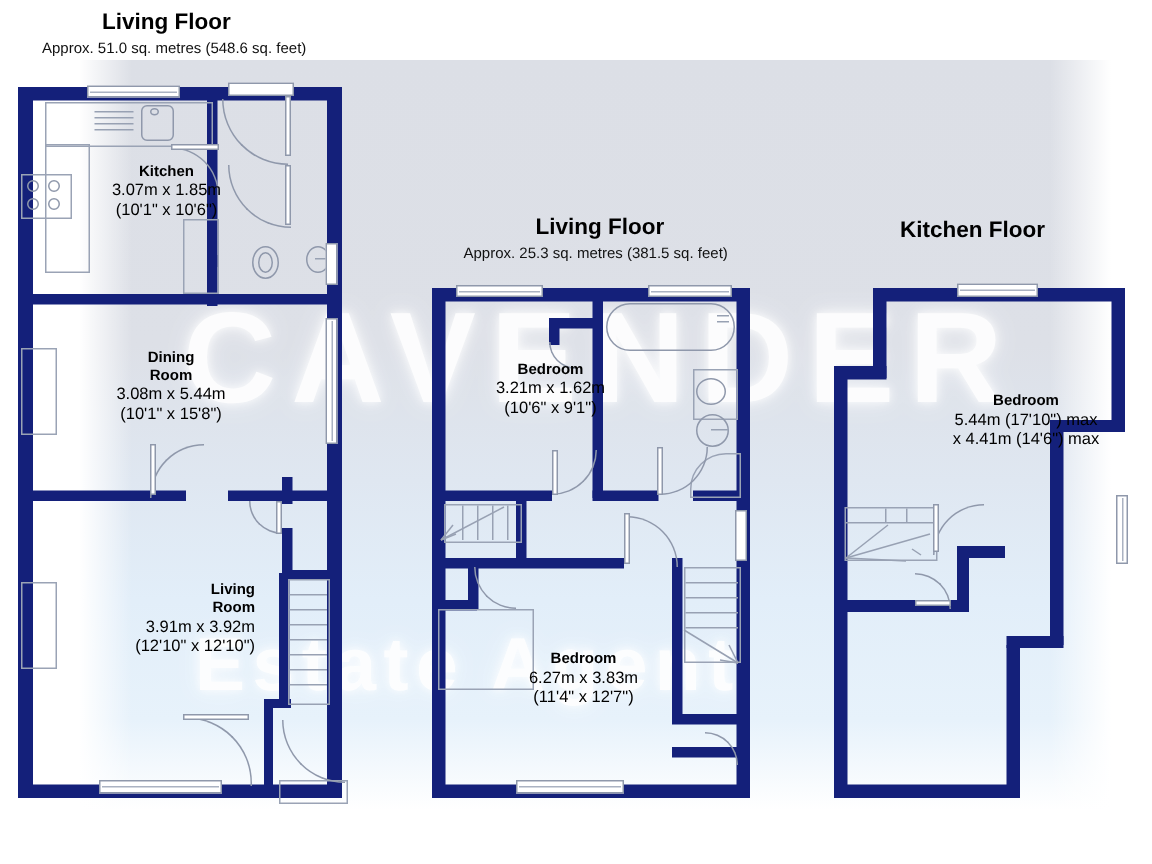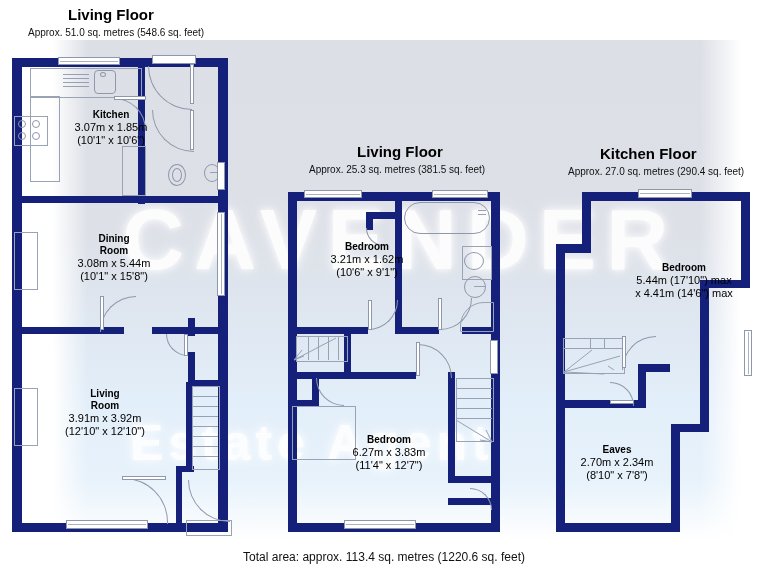--- a/index.html
+++ b/index.html
@@ -167,21 +167,21 @@
     <span class="dm">(10'1" x 10'6")</span>
   </div>
 
   <div class="room" style="left:52px;top:233px;width:124px;">
     <span class="nm">Dining</span>
     <span class="nm">Room</span>
     <span class="dm">3.08m x 5.44m</span>
     <span class="dm">(10'1" x 15'8")</span>
   </div>
 
-  <div class="room" style="left:40px;top:388px;width:130px;">
+  <div class="room" style="left:40px;top:388px;width:130px;text-align:right;">
     <span class="nm">Living</span>
     <span class="nm">Room</span>
     <span class="dm">3.91m x 3.92m</span>
     <span class="dm">(12'10" x 12'10")</span>
   </div>
 
   <div class="fl-title" style="left:357px;top:143px;">Living Floor</div>
   <div class="fl-sub" style="left:309px;top:164px;">Approx. 25.3 sq. metres (381.5 sq. feet)</div>
 
   <div>
@@ -264,21 +264,20 @@
     <span class="dm">(10'6" x 9'1")</span>
   </div>
 
   <div class="room" style="left:327px;top:434px;width:124px;">
     <span class="nm">Bedroom</span>
     <span class="dm">6.27m x 3.83m</span>
     <span class="dm">(11'4" x 12'7")</span>
   </div>
 
   <div class="fl-title" style="left:600px;top:145px;">Kitchen Floor</div>
-  <div class="fl-sub" style="left:568px;top:166px;">Approx. 27.0 sq. metres (290.4 sq. feet)</div>
 
   <div>
     <div class="w" style="left:582px;top:192px;width:9px;height:60px;"></div>
     <div class="w" style="left:582px;top:192px;width:168px;height:9px;"></div>
     <div class="w" style="left:741px;top:192px;width:9px;height:96px;"></div>
     <div class="w" style="left:700px;top:280px;width:50px;height:8px;"></div>
     <div class="w" style="left:700px;top:280px;width:9px;height:150px;"></div>
     <div class="w" style="left:556px;top:244px;width:35px;height:9px;"></div>
     <div class="w" style="left:556px;top:244px;width:9px;height:288px;"></div>
     <div class="w" style="left:556px;top:523px;width:124px;height:9px;"></div>
@@ -310,21 +309,15 @@
     <div class="arc" style="left:610px;top:382px;width:24px;height:24px;border-radius:0 24px 0 0;border-bottom:none;border-left:none;"></div>
     <div class="door" style="left:610px;top:400px;width:24px;height:4px;background:#ffffff;"></div>
   </div>
 
   <div class="room" style="left:604px;top:262px;width:160px;">
     <span class="nm">Bedroom</span>
     <span class="dm">5.44m (17'10") max</span>
     <span class="dm">x 4.41m (14'6") max</span>
   </div>
 
-  <div class="room" style="left:557px;top:444px;width:120px;">
-    <span class="nm">Eaves</span>
-    <span class="dm">2.70m x 2.34m</span>
-    <span class="dm">(8'10" x 7'8")</span>
-  </div>
-
-  <div class="total">Total area: approx. 113.4 sq. metres (1220.6 sq. feet)</div>
+
 
 </div>
 
 </body></html>

